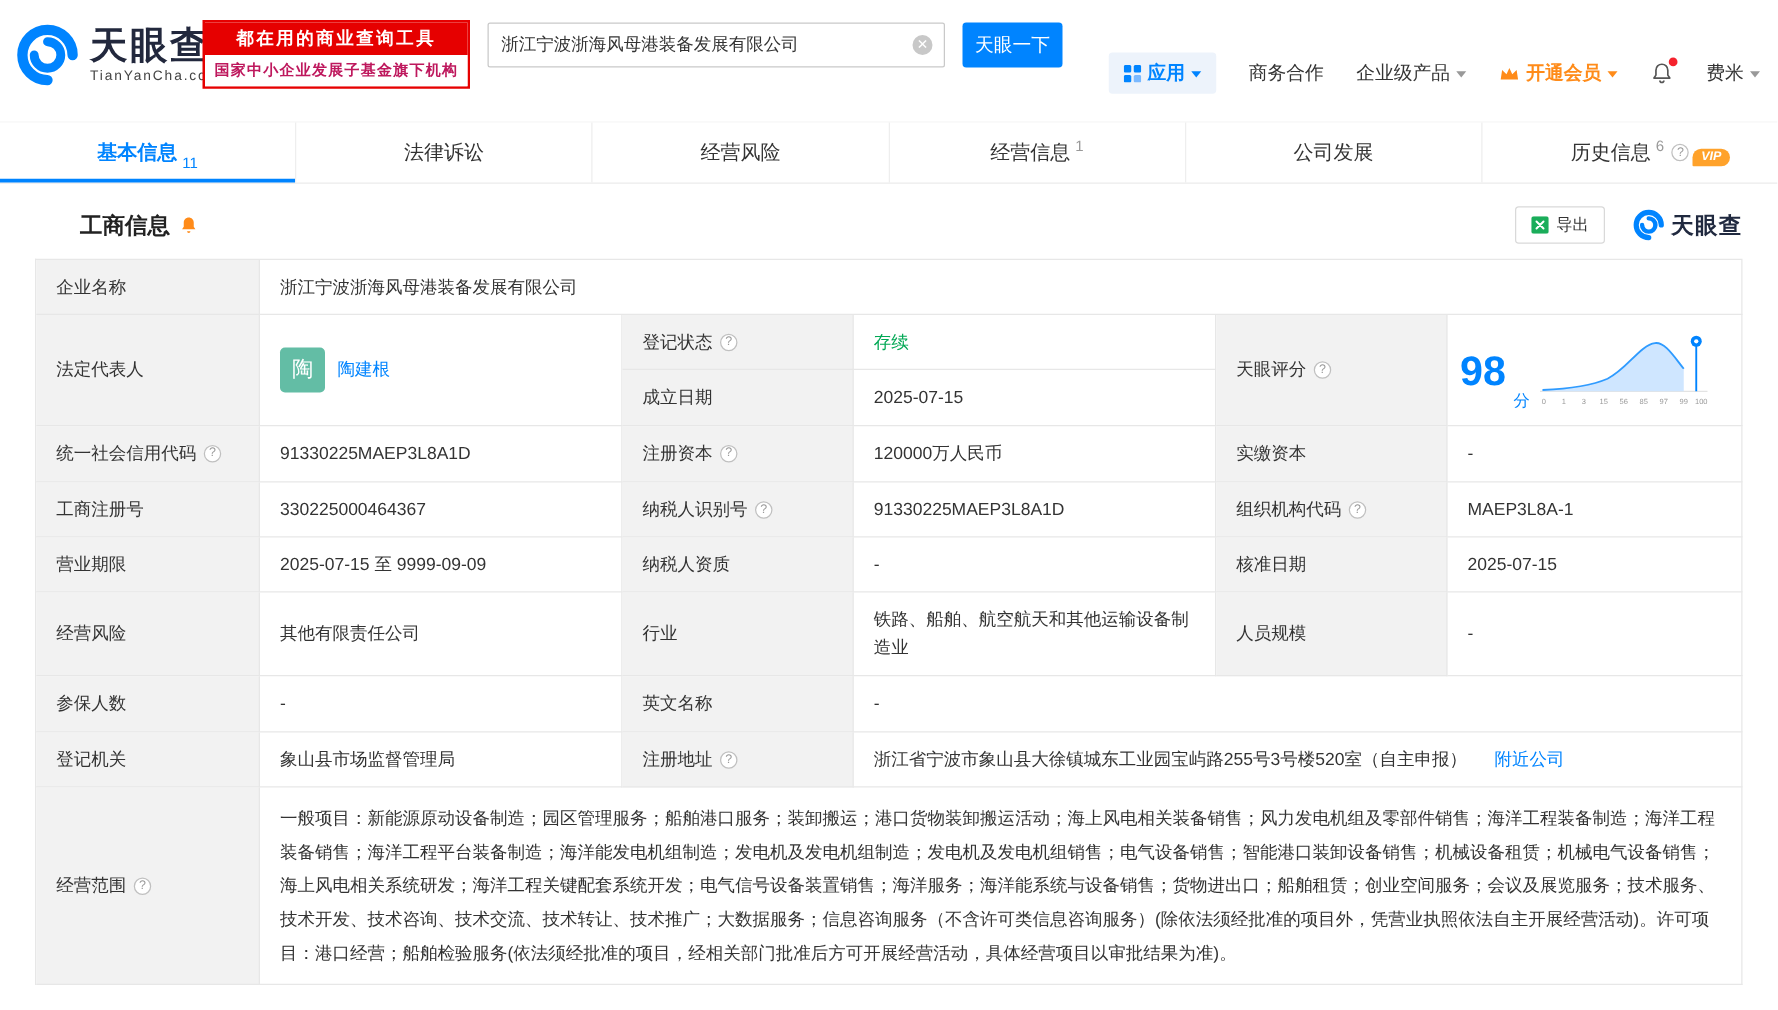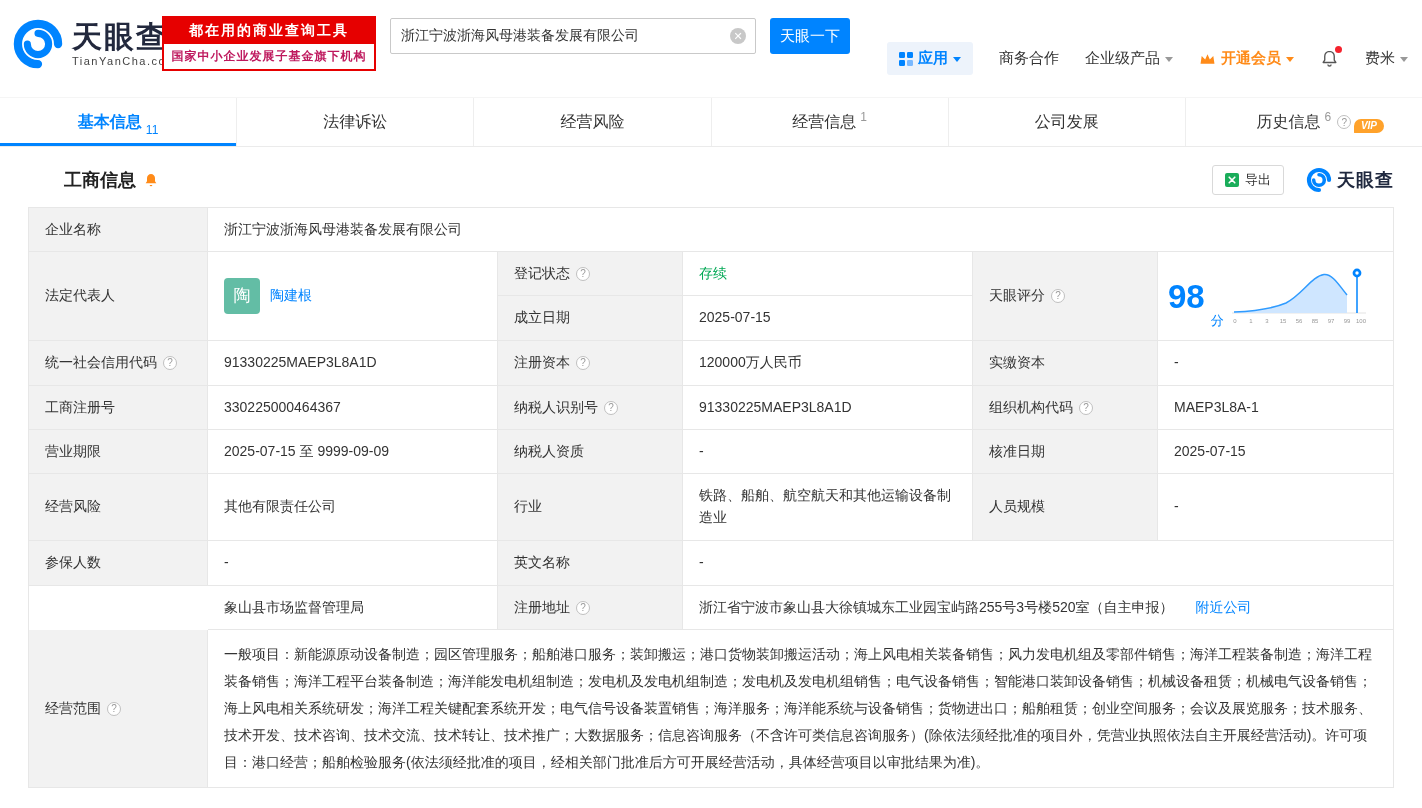--- a/index.html
+++ b/index.html
@@ -338,20 +338,23 @@
     <div class="c" style="grid-area:8/2/9/3">
         <span>-</span>
       </div>
     <div class="c l" style="grid-area:8/3/9/4">
         <span>英文名称</span>
       </div>
     <div class="c" style="grid-area:8/4/9/7">
         <span>-</span>
       </div>
 
+    <div class="c l" style="grid-area:9/1/10/2">
+        <span>登记机关</span>
+      </div>
     <div class="c" style="grid-area:9/2/10/3">
         <span>象山县市场监督管理局</span>
       </div>
     <div class="c l" style="grid-area:9/3/10/4">
         <span>注册地址</span>
         <span class="q"></span>
       </div>
     <div class="c addr-val" style="grid-area:9/4/10/7">
       <span>浙江省宁波市象山县大徐镇城东工业园宝屿路255号3号楼520室（自主申报）</span>
       <a class="blue-link addr-link">附近公司</a>

